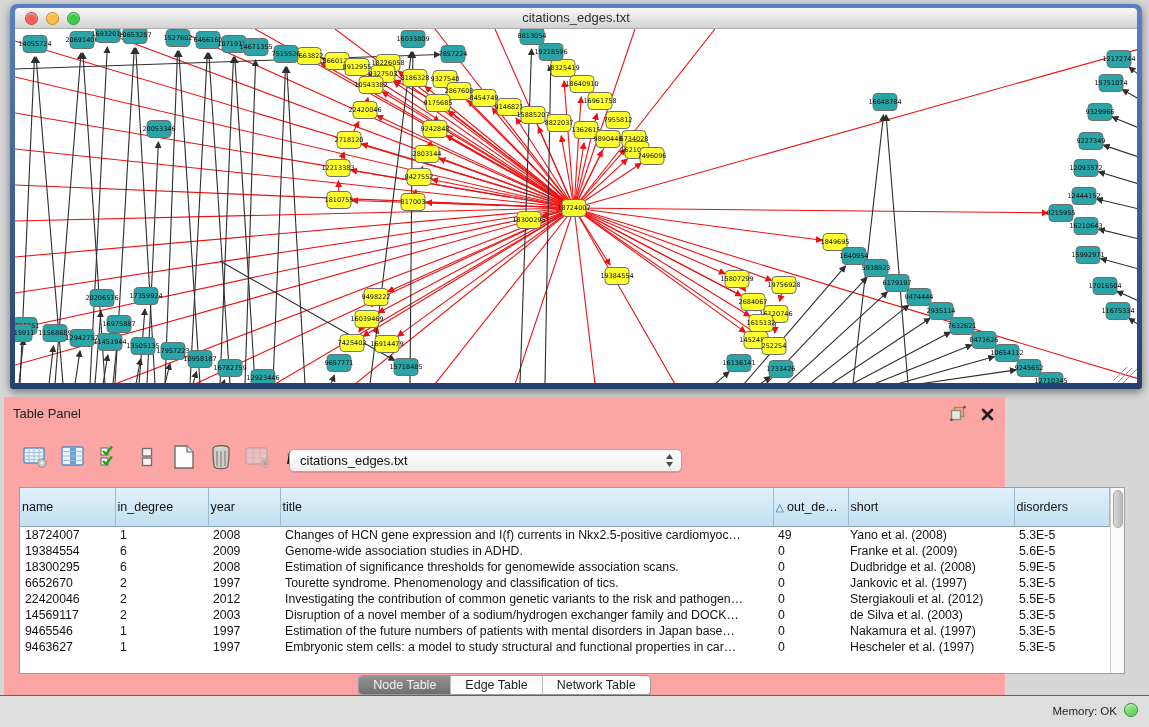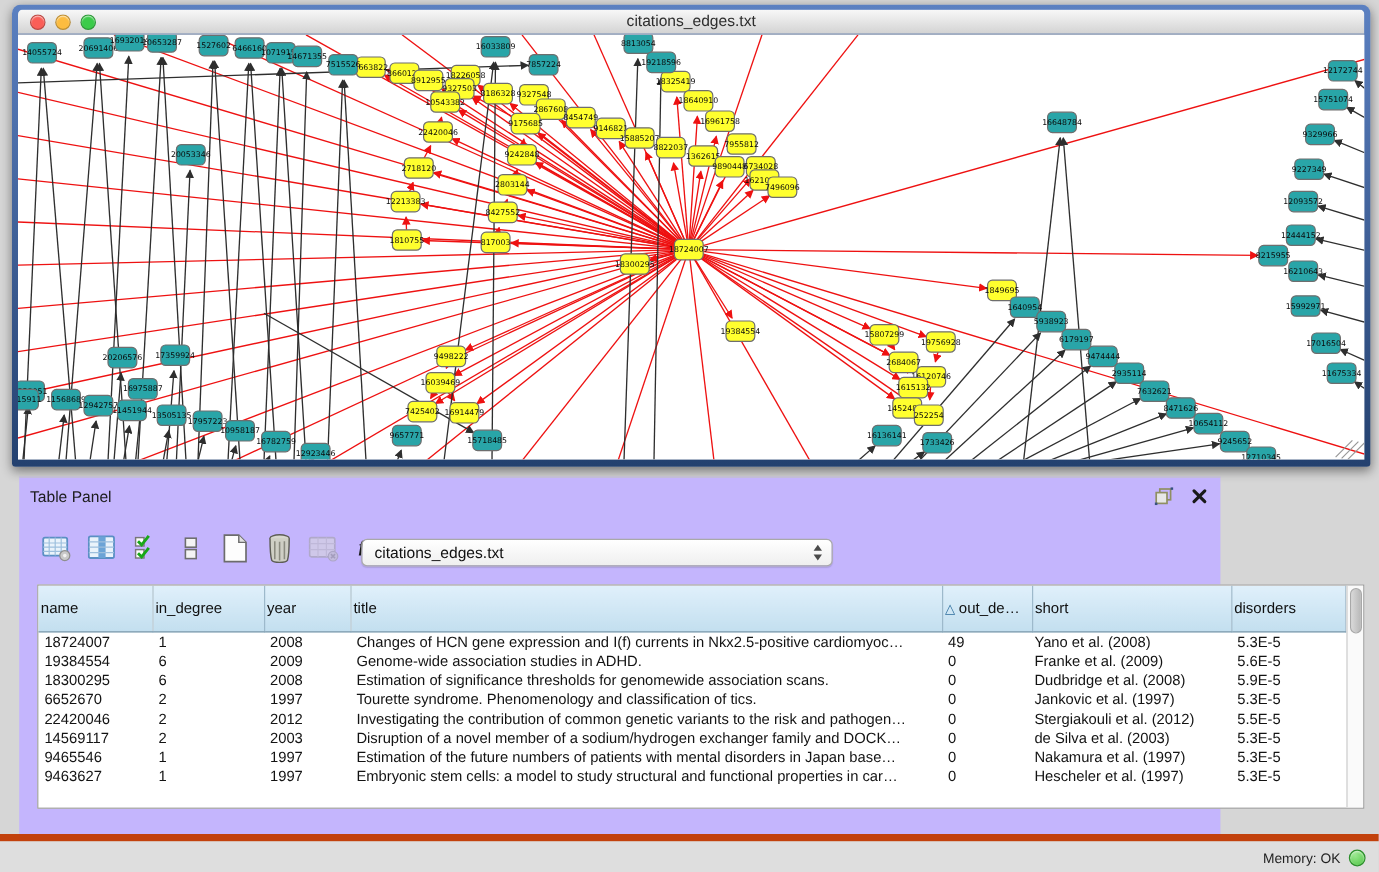--- a/index.html
+++ b/index.html
@@ -21,22 +21,22 @@
     border-radius:4px 4px 0 0; position:relative; border-bottom:1px solid #aeaeae;
   }
   .lights{ position:absolute; left:10px; top:4px; display:flex; gap:8px; }
   .light{ width:13px; height:13px; border-radius:50%; border:1px solid rgba(0,0,0,.25);
           box-shadow:inset 0 1px 1px rgba(255,255,255,.6); }
   .win-title{ text-align:center; line-height:20px; font-size:13px; color:#2e2e2e; }
   .canvas{ position:relative; height:354px; background:#ffffff; overflow:hidden; }
   .canvas svg{ display:block; }
   
   .table-panel{
-    position:absolute; left:16px; top:397px; width:1001px; height:298px;
-    background:#c4b5fd; border-top:1px solid #c2c2c2;
+    position:absolute; left:4px; top:397px; width:1001px; height:298px;
+    background:#fca5a5; border-top:1px solid #c2c2c2;
   }
   .panel-header{ position:relative; height:33px; }
   .panel-title{ position:absolute; left:9px; top:0; line-height:32px; font-size:13px; color:#1c1c1c; }
   .panel-icons{ position:absolute; right:11px; top:8px; display:flex; gap:15px; align-items:center; }
   .toolbar{ position:absolute; left:0; top:33px; width:100%; height:52px; }
   .tb-icons{ position:absolute; left:18px; top:12px; display:flex; gap:10px; align-items:center; }
   .tb-btn{ width:27px; height:27px; display:flex; align-items:center; justify-content:center;
            background:transparent; border:none; padding:0; }
   .fx{ font-family:"Liberation Serif", serif; font-style:italic; font-weight:bold;
        font-size:14px; color:#1a1a1a; }
@@ -75,21 +75,21 @@
   .seg{ display:flex; border:1px solid #9b9b9b; border-radius:4px; overflow:hidden;
         background:#fdfdfd; height:20px; box-shadow:0 1px 1px rgba(0,0,0,.1); }
   .seg button{
     border:none; background:transparent; font-family:"Liberation Sans",sans-serif;
     font-size:12.5px; color:#1e1e1e; padding:0 14px; border-right:1px solid #bdbdbd; line-height:18px;
   }
   .seg button:last-child{ border-right:none; }
   .seg button.selected{ background:linear-gradient(#939393,#6f6f6f); color:#f3f3f3; }
   
   .statusbar{ position:absolute; left:0; top:695px; width:1149px; height:32px;
-              background:#dedede; border-top:6px solid #c2410c; }
+              background:#dedede; border-top:1px solid #c2410c; }
   .mem-label{ position:absolute; right:32px; top:9px; font-size:11.5px; color:#1f1f1f; }
   .mem-dot{ position:absolute; right:11px; top:7px; width:14px; height:14px; border-radius:50%;
             border:1px solid #2c8f2c; box-shadow:inset 0 1px 2px rgba(255,255,255,.7); }
 </style>
 </head>
 <body>
 
 <div class="net-window">
   <div class="titlebar">
     <div class="lights">
@@ -847,18 +847,25 @@
             <td class="center">Hescheler et al. (1997)</td>
             <td>5.3E-5</td>
           </tr>
         </tbody>
       </table>
     <div class="vscroll">
       <div class="vthumb"></div>
     </div>
   </div>
 
+  <div class="tabbar">
+    <div class="seg" id="tab-seg">
+        <button class="selected">Node Table</button>
+        <button>Edge Table</button>
+        <button>Network Table</button>
+      </div>
+  </div>
 </div>
 
 <div class="statusbar">
   <span class="mem-label">Memory: OK</span>
   <span class="mem-dot" id="mem-dot" style="background: radial-gradient(circle at 35% 30%, rgb(154, 232, 143), rgb(78, 196, 67));"></span>
 </div>
 
 </body></html>

